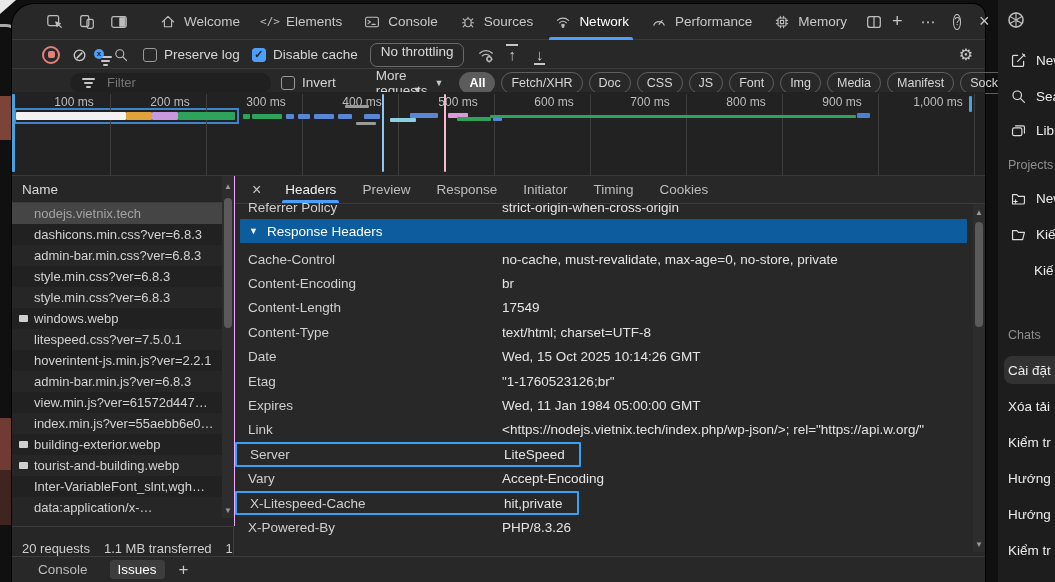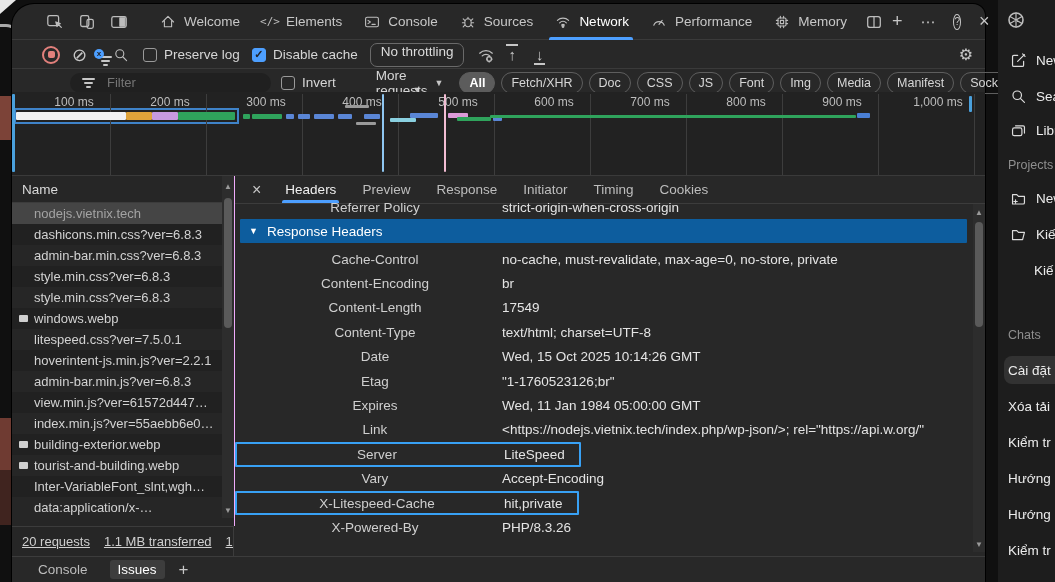--- a/index.html
+++ b/index.html
@@ -61,28 +61,28 @@
   #listhead{height:26px;display:flex;align-items:center;padding-left:10px;border-bottom:1px solid #3c3c3c;color:#d9d9d9;}
   .req{height:21px;display:flex;align-items:center;padding-left:22px;color:#d2d2d2;font-size:13px;
        white-space:nowrap;overflow:hidden;position:relative;}
   .req.alt{background:#212121;}
   .req.sel{background:#454545;color:#a3a3a3;}
   .thumb{position:absolute;left:7px;top:7px;width:9px;height:7px;background:#cfcfcf;border-radius:1px;}
   .sbar{position:absolute;width:12px;background:#2d2d2d;}
   .sarrow{position:absolute;left:0;width:12px;height:12px;color:#9a9a9a;font-size:8px;display:flex;align-items:center;justify-content:center;}
   .sthumb{position:absolute;left:2px;width:8px;background:#5a5a5a;border-radius:4px;}
   #summary{position:absolute;left:0;top:522px;width:222px;height:30px;border-top:1px solid #3c3c3c;border-right:1px solid #3c3c3c;
-           display:flex;align-items:center;gap:14px;padding-left:10px;box-sizing:border-box;color:#cfcfcf;font-size:13px;
-           white-space:nowrap;overflow:hidden;background:#262626;text-decoration:underline;}
+           display:flex;align-items:flex-end;gap:14px;padding-left:10px;box-sizing:border-box;color:#cfcfcf;font-size:13px;
+           white-space:nowrap;overflow:hidden;background:#262626;}
   #details{position:absolute;left:223px;top:172px;width:750px;height:380px;background:#282828;}
   #dtabs{height:27px;display:flex;align-items:center;border-bottom:1px solid #3c3c3c;padding-left:8px;gap:4px;}
   .dtab{padding:0 11px;height:27px;display:flex;align-items:center;color:#bdbdbd;position:relative;}
   .dtab.sel{color:#f0f0f0;}
   .dtab.sel::after{content:"";position:absolute;left:8px;right:8px;bottom:0;height:3px;background:#4d9fff;border-radius:2px 2px 0 0;}
-  #hrows{position:absolute;left:0;top:27px;right:14px;bottom:0;overflow:hidden;text-align:center;}
+  #hrows{position:absolute;left:0;top:27px;right:14px;bottom:0;overflow:hidden;}
   .hrow{display:flex;align-items:center;height:24.4px;padding-left:13px;box-sizing:border-box;}
   .hname{width:254px;color:#cfcfcf;flex:none;}
   .hval{color:#e4e4e4;white-space:nowrap;}
   .hrow.hl{border:2px solid #38a1f5;width:max-content;min-width:330px;padding-right:14px;border-radius:1px;}
   #secbar{display:flex;align-items:center;gap:9px;height:24px;margin:4px 4px 4px 5px;background:#0d5d9e;color:#fff;
           padding-left:9px;border-radius:1px;}
   #secbar .tri{font-size:9px;}
   
   #drawer{top:552px;height:26px;border-top:1px solid #3c3c3c;padding-left:18px;gap:14px;background:#282828;}
   .drawtab{color:#bdbdbd;padding:2px 8px;}

